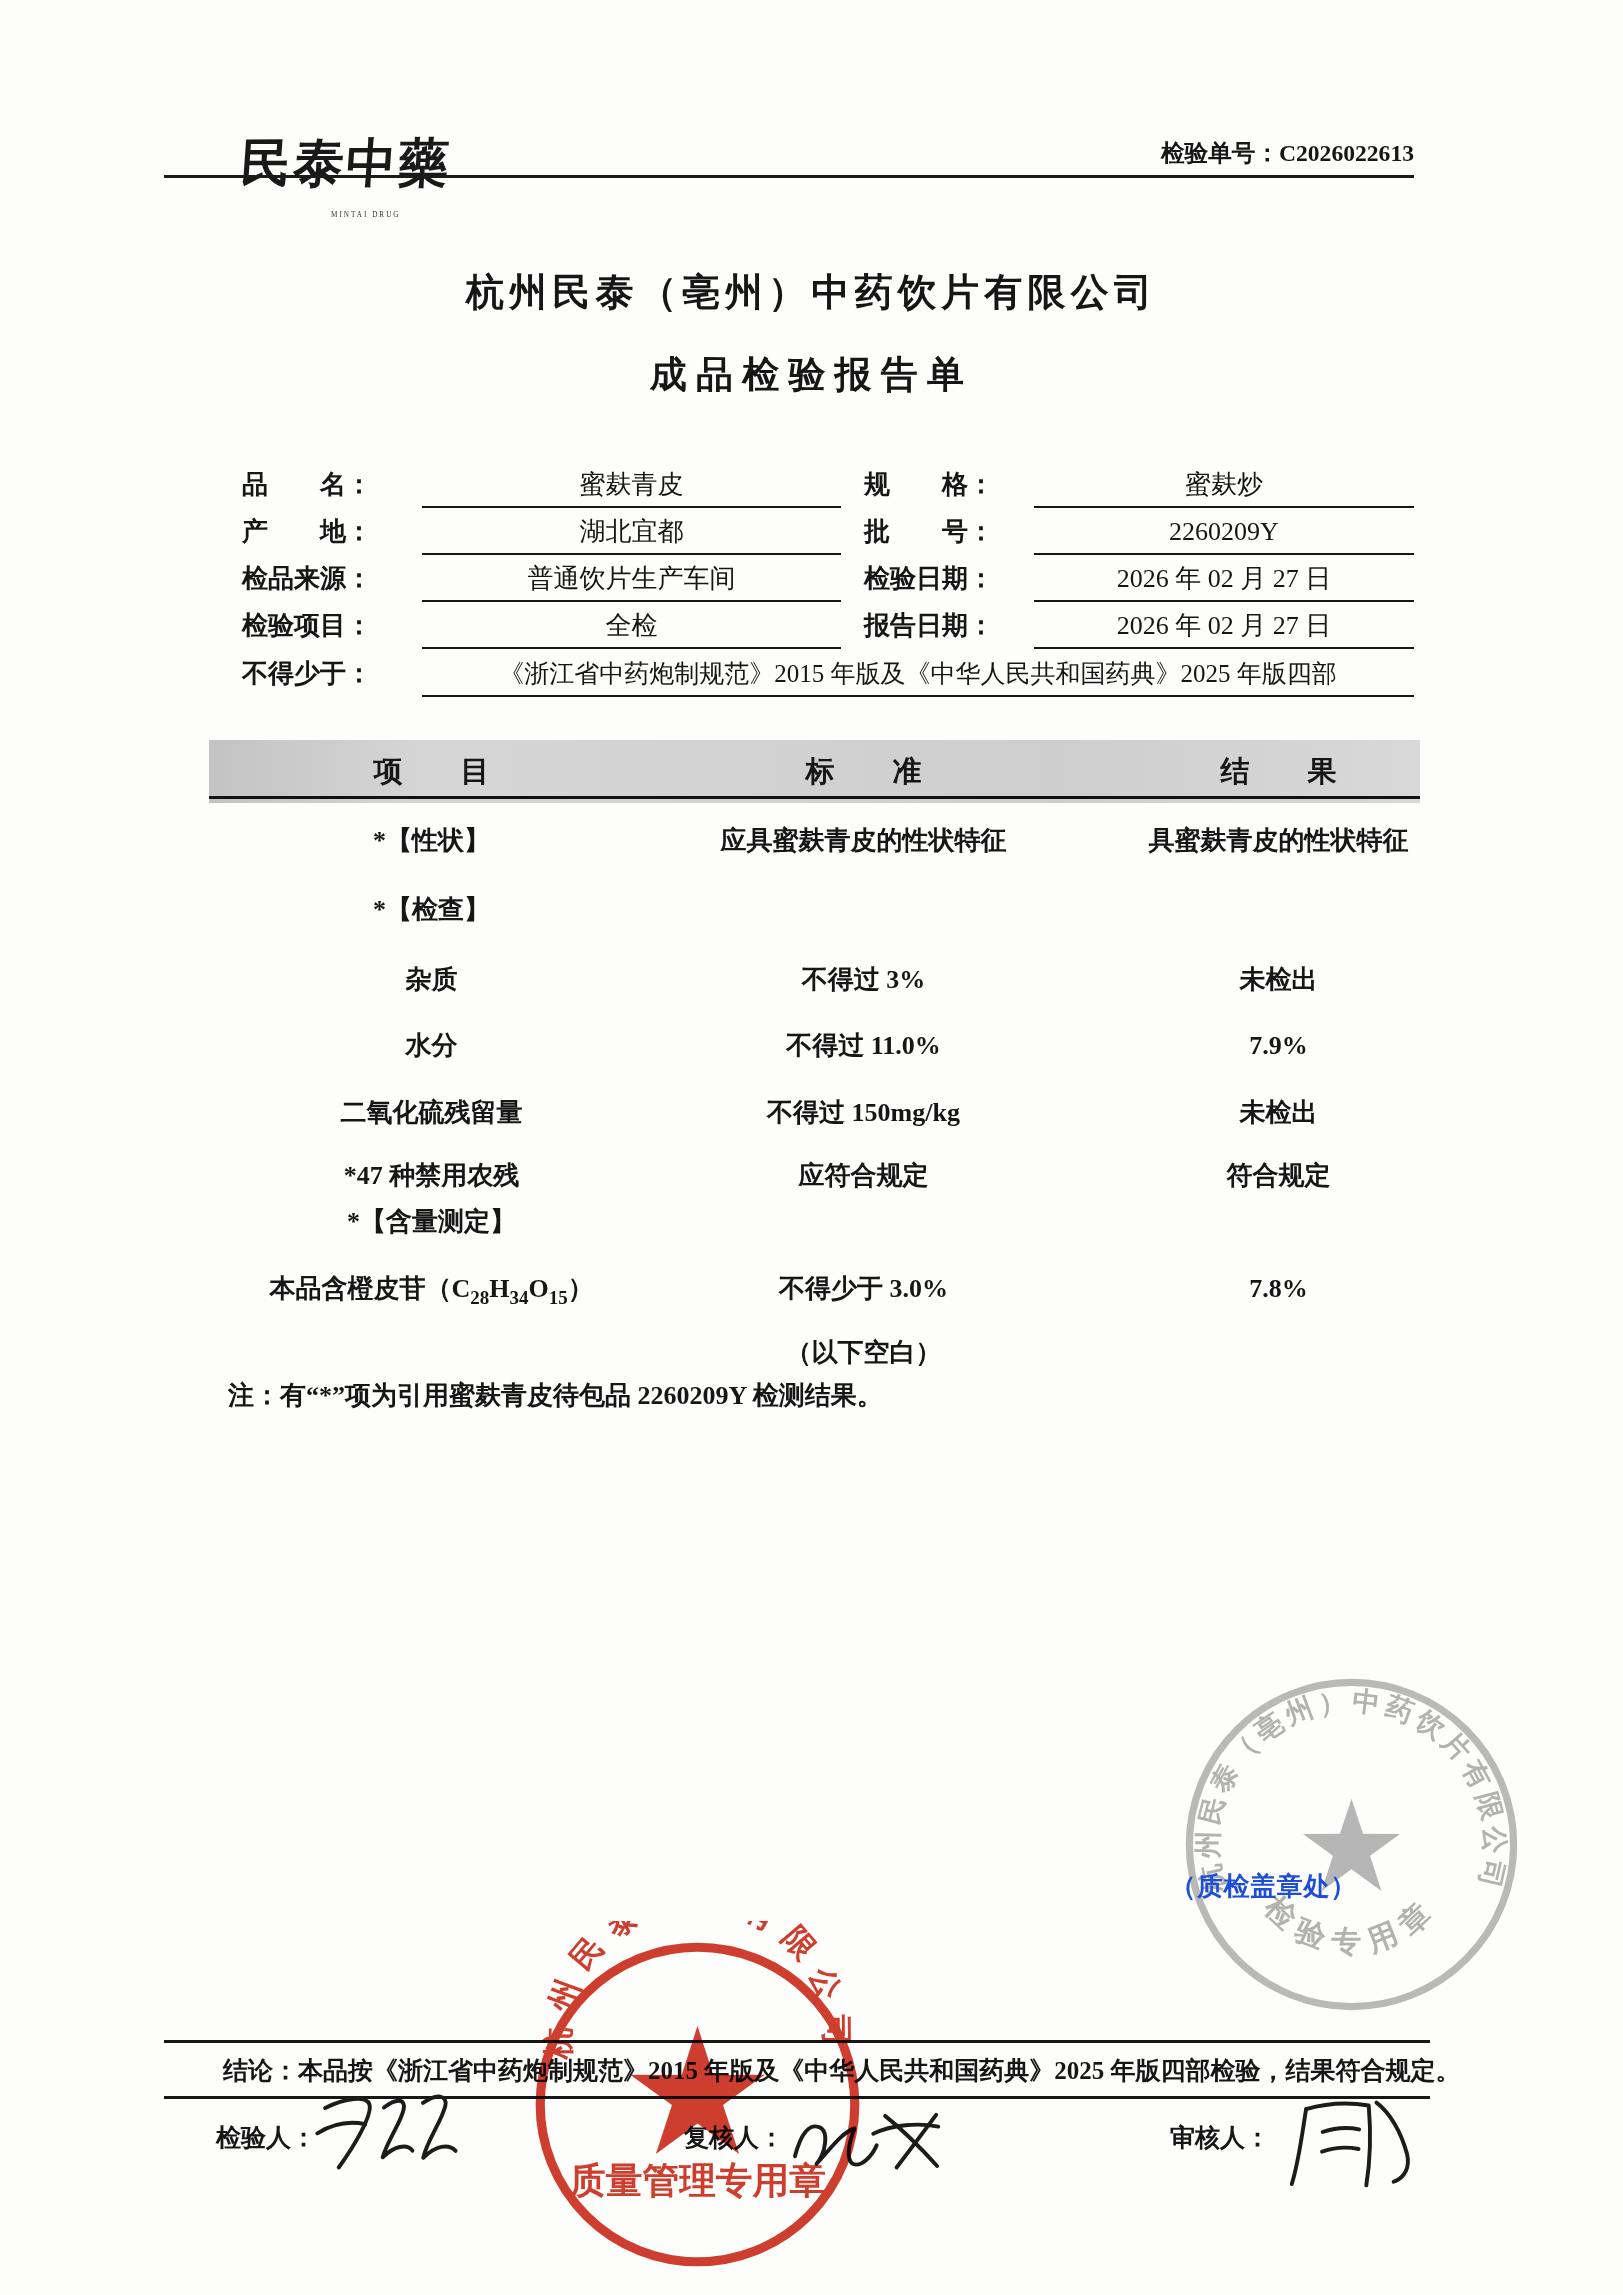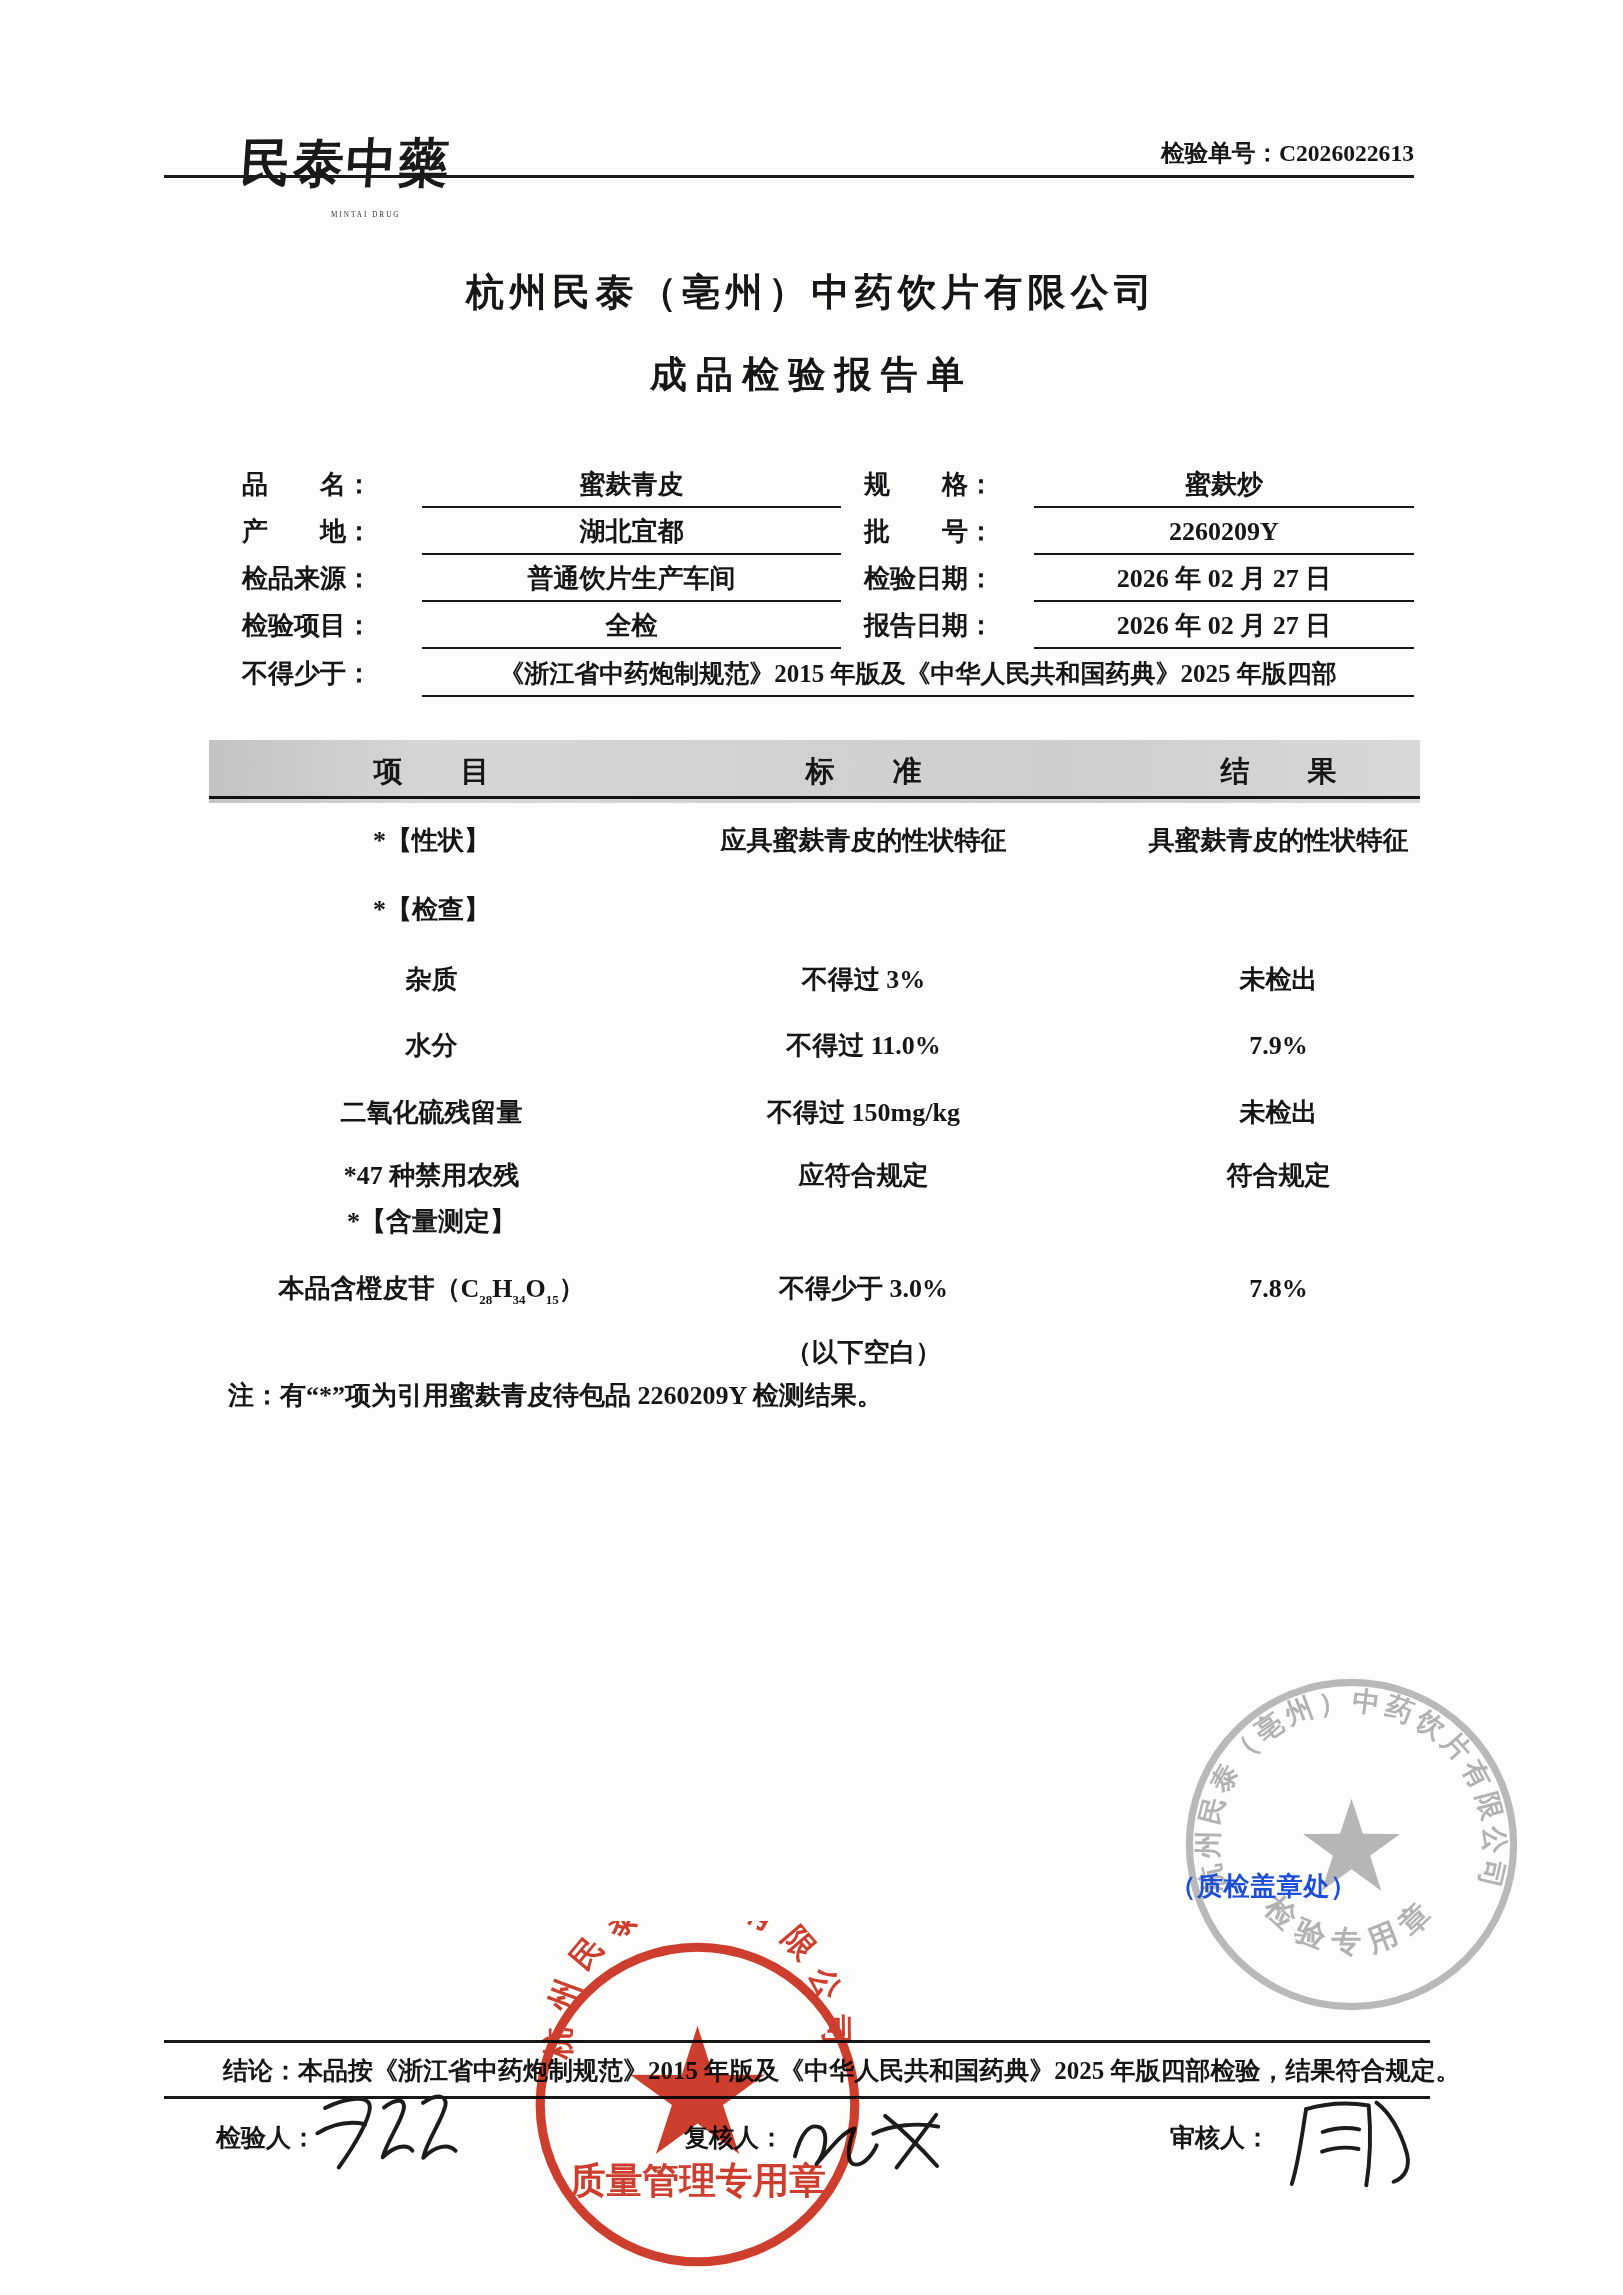--- a/index.html
+++ b/index.html
@@ -11,33 +11,33 @@
   .logo-sub{position:absolute;left:331px;top:211px;font-size:7.2px;letter-spacing:2px;color:#333;}
   .report-no{position:absolute;left:943px;top:137px;width:471px;text-align:right;font-size:23.6px;font-weight:600;}
   .header-rule{position:absolute;left:164px;top:175px;width:1250px;height:2.6px;background:#1b1b1b;}
   
   .company-title{position:absolute;left:0;top:267px;width:1623px;text-align:center;
                  font-size:38px;font-weight:800;letter-spacing:5.2px;}
   .report-title{position:absolute;left:0;top:350px;width:1623px;text-align:center;
                 font-size:37px;font-weight:800;letter-spacing:9.2px;}
   
   .ilabel{position:absolute;height:42px;line-height:42px;font-size:26px;font-weight:700;white-space:nowrap;}
-  .ival{position:absolute;height:42px;line-height:42px;font-size:26px;font-weight:700;text-align:center;
+  .ival{position:absolute;height:42px;line-height:42px;font-size:26px;font-weight:400;text-align:center;
         border-bottom:2px solid #161616;white-space:nowrap;}
   .ival.small{font-size:25px;}
   
   .thead-band{position:absolute;left:209px;top:732px;width:1211px;height:63px;line-height:63px;
               background:linear-gradient(90deg,#c3c3c3,#d6d6d6 18%,#cecece 70%,#d8d8d8);margin-top:8px;}
   .thead-rule{position:absolute;left:209px;top:796px;width:1211px;height:3.3px;background:#121212;}
   .trow{position:absolute;left:209px;width:1211px;height:39px;line-height:39px;}
   .tc1{position:absolute;left:0;width:445px;text-align:center;font-size:26px;font-weight:700;white-space:nowrap;}
   .tc2{position:absolute;left:445px;width:419px;text-align:center;font-size:26px;font-weight:600;white-space:nowrap;}
   .tc3{position:absolute;left:929px;width:281px;text-align:center;font-size:26px;font-weight:600;white-space:nowrap;}
   .hcell{font-size:29px;font-weight:800;}
-  .sub{font-size:13px;vertical-align:-6.5px;}
+  .sub{font-size:19px;vertical-align:-6.5px;}
   .note-line{position:absolute;left:228px;top:1378px;font-size:26px;font-weight:700;}
   
   .concl-rule-top{position:absolute;left:164px;top:2040px;width:1266px;height:2.6px;background:#171717;}
   .concl-rule-bot{position:absolute;left:164px;top:2096px;width:1266px;height:2.6px;background:#171717;}
   .concl-text{position:absolute;left:223px;top:2054px;width:1211px;font-size:25px;font-weight:700;white-space:nowrap;}
   .sig-label{position:absolute;top:2121px;font-size:25px;font-weight:700;}
   .sig{position:absolute;}
   .sig path{fill:none;stroke:#1c1c1c;stroke-width:6;stroke-linecap:round;stroke-linejoin:round;}
   
   .qc-note{position:absolute;left:1159px;top:1869px;width:209px;text-align:center;

